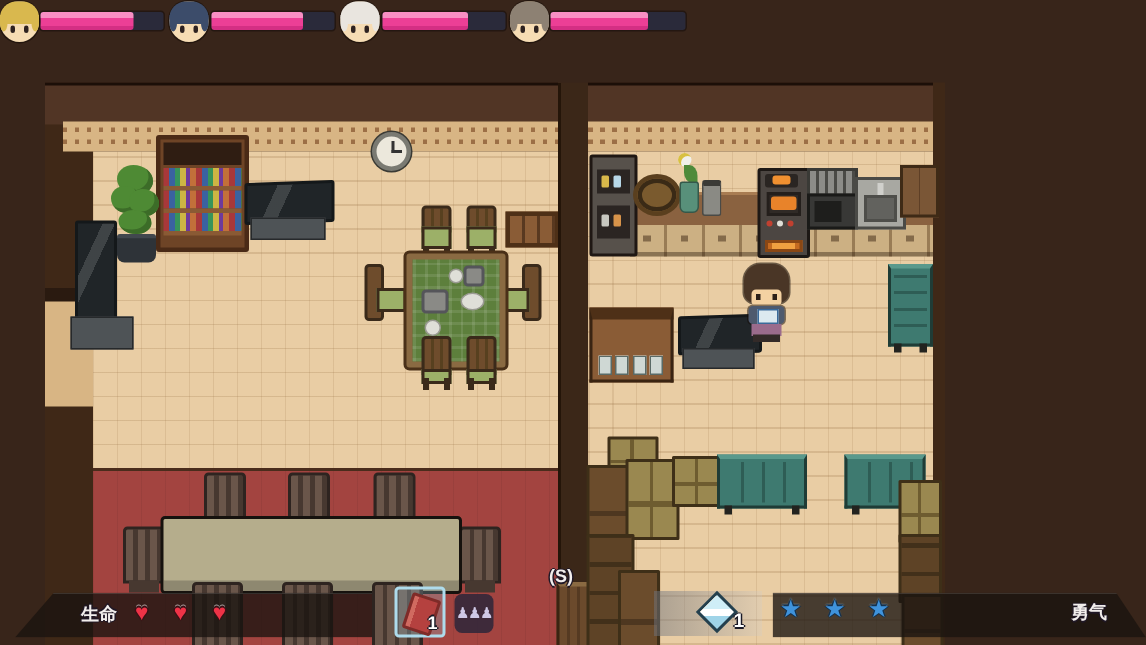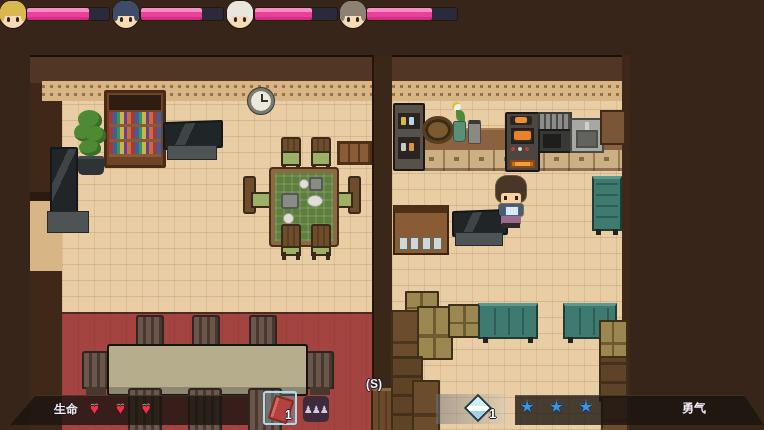--- a/index.html
+++ b/index.html
@@ -376,15 +376,15 @@
   <div class="abs gempanel" style="left:436px;top:394px;width:72px;height:30px"></div>
   <div class="gem" style="left:470px;top:400px"></div>
   <div class="count" style="left:489px;top:406px;font-size:13px">1</div>
 
   <div class="abs panel" style="left:515px;top:395px;width:249px;height:29px;clip-path:polygon(0 0,calc(100% - 20px) 0,100% 100%,0 100%)"></div>
   <div class="glyphrow" style="left:520px;top:399px;gap:15px">
       <span class="star">★</span>
       <span class="star">★</span>
       <span class="star">★</span>
     </div>
-  <div class="hud-label" style="left:682px;top:400px">勇气</div>
+  <div class="hud-label" style="left:714px;top:400px">勇气</div>
 
 </div>
 
 </body></html>

